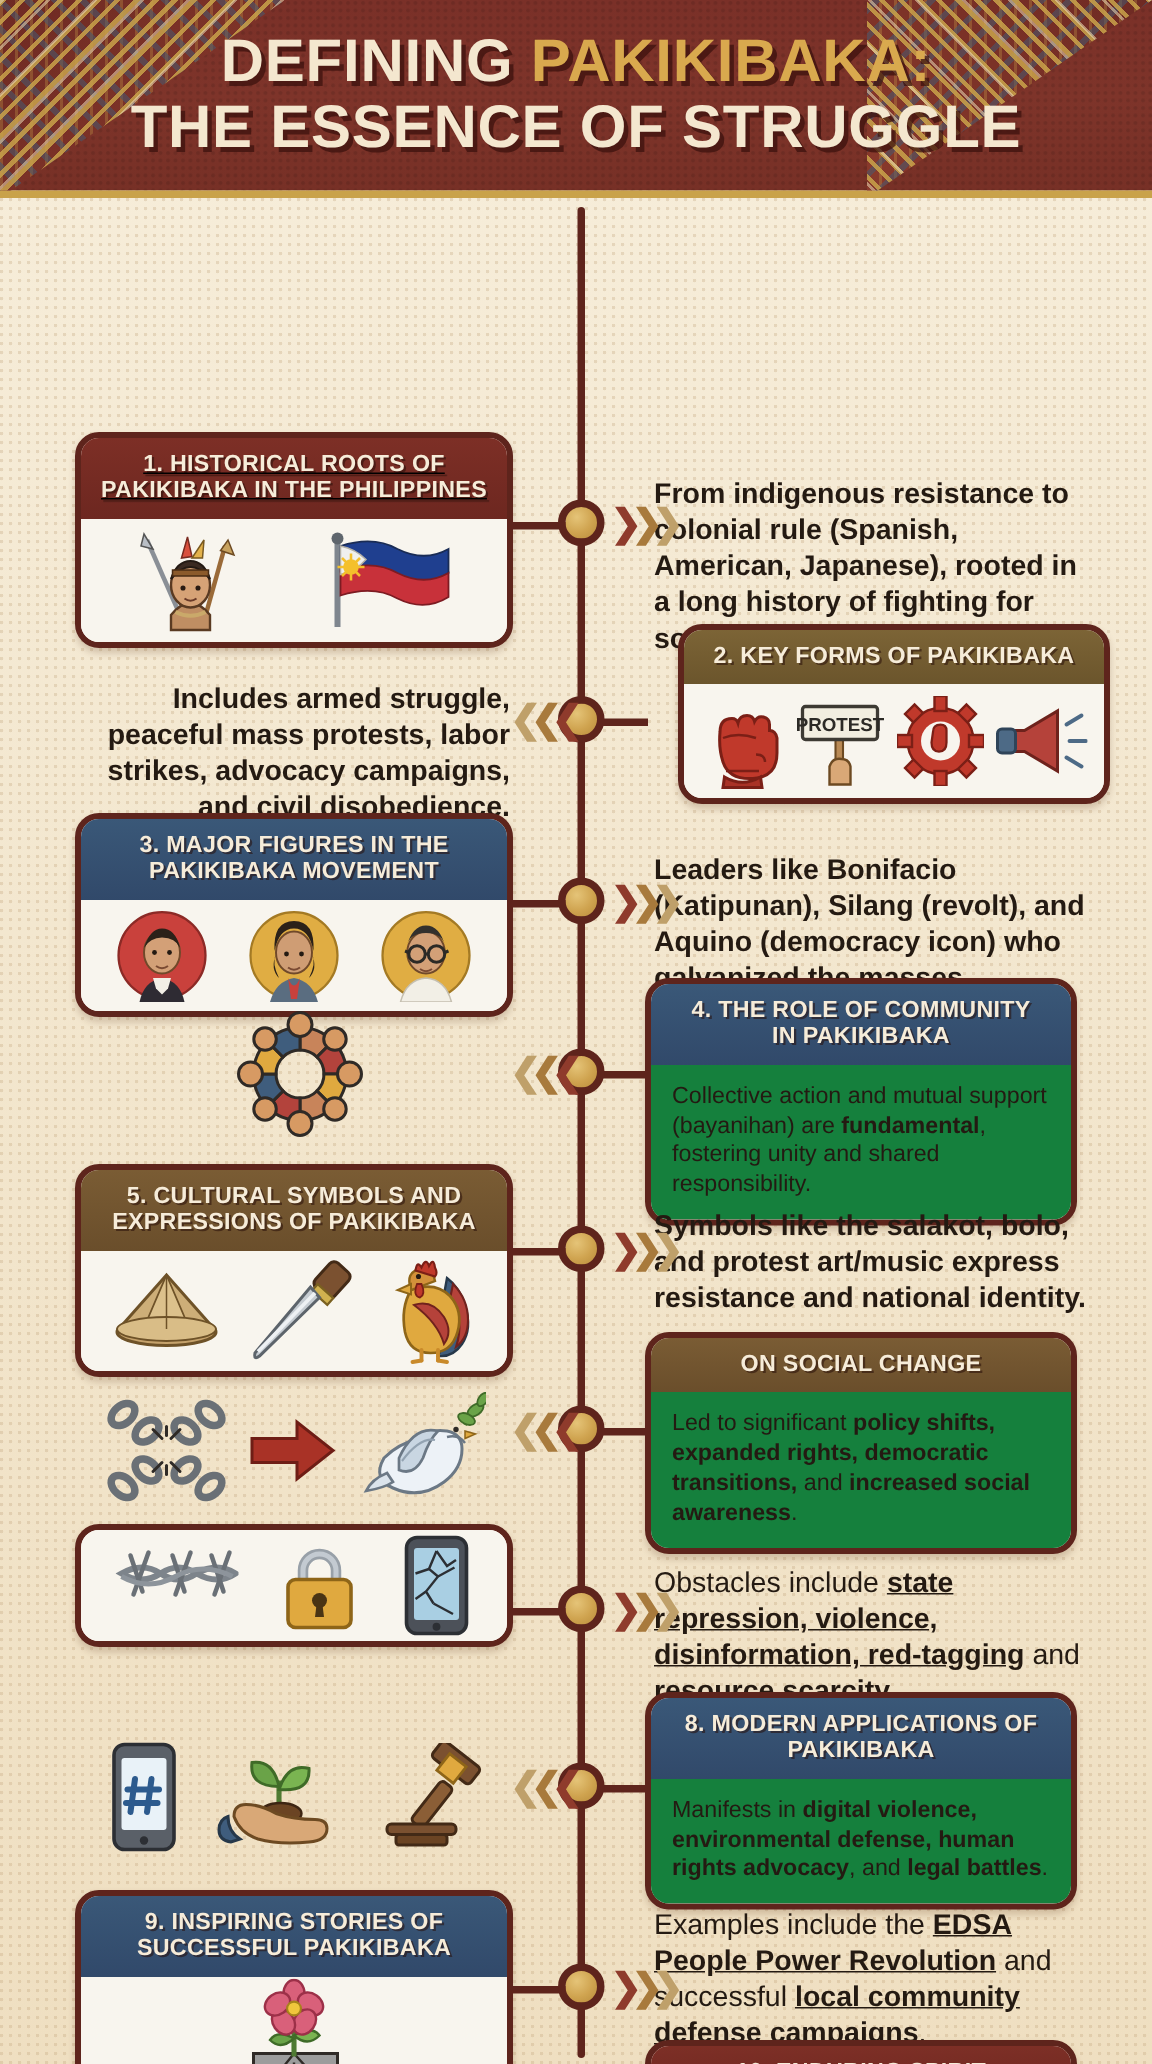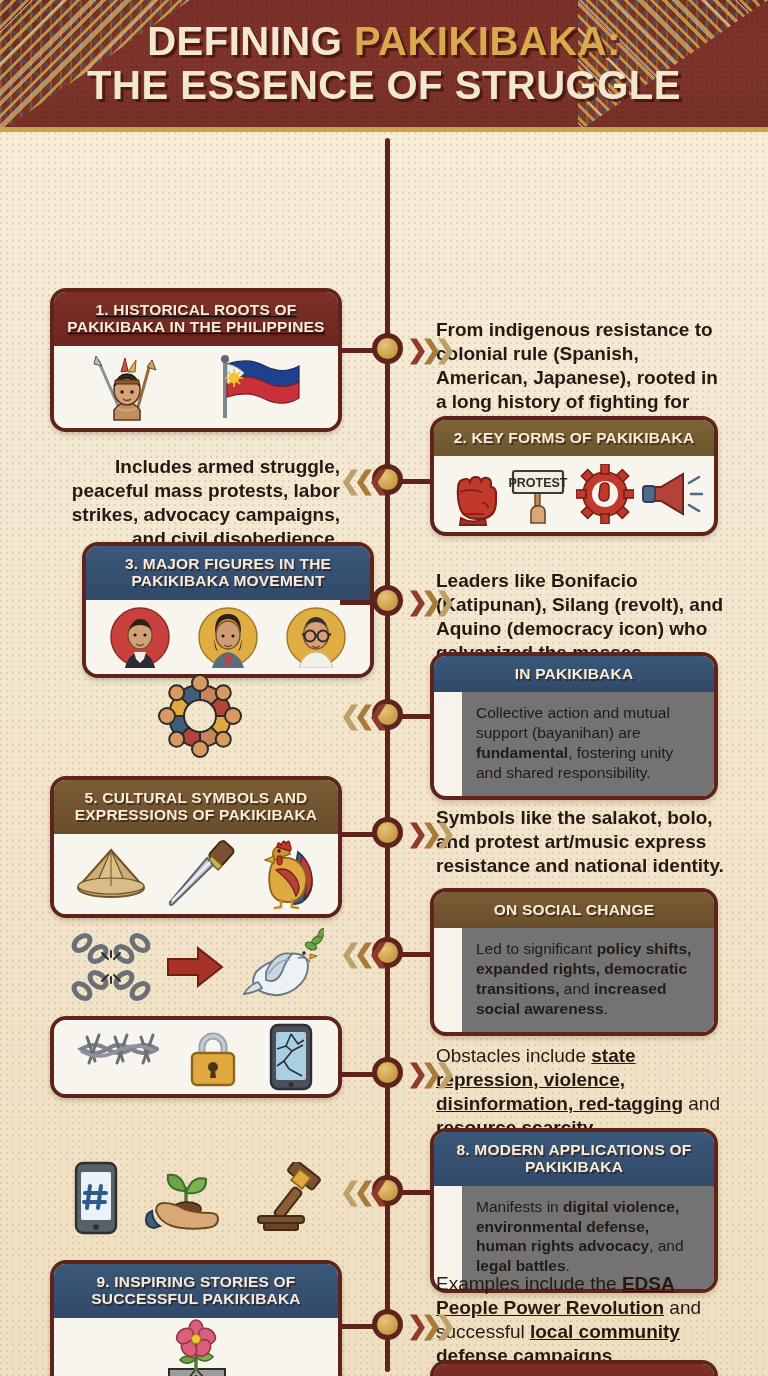--- a/index.html
+++ b/index.html
@@ -104,23 +104,23 @@
   .h-olive  { background: linear-gradient(180deg,#7c6436 0%,#6b552c 100%); }
   .h-navy   { background: linear-gradient(180deg,#3a5878 0%,#31496a 100%); }
   .h-brown  { background: linear-gradient(180deg,#7a5c34 0%,#6a4e2b 100%); }
 
   .card-body {
     background: #f8f5ee;
     display: flex; align-items: center; justify-content: space-around;
     padding: 8px 10px;
   }
   .card-text {
-    background: #737373;
+    background: #15803d;
     padding: 11px 14px 13px;
-    font-size: 15.5px; line-height: 1.28; color: #241a12; margin-left: 28px;
+    font-size: 15.5px; line-height: 1.28; color: #241a12;
   }
   .card-text b { font-weight: bold; }
 
   
   .side-text {
     position: absolute;
     font-size: 19px; line-height: 1.27; color: #241a12;
   }
   .side-text b { font-weight: bold; text-decoration: underline; }
   .side-text.rightcol { text-align: left; }
@@ -210,25 +210,25 @@
     </div>
 
     <div class="connector" style="left:388px;top:347px;width:44px;"></div>
     <div class="node" style="top:332px;"></div>
     <div class="chev rtl" style="left:340px;top:336px;">
         <span>❮</span>
         <span>❮</span>
         <span>❮</span>
       </div>
 
-    <div class="card" style="left:430px;top:284px;width:288px;">
+    <div class="card" style="left:452px;top:284px;width:288px;">
       <div class="card-head h-olive">
         <div>2. KEY FORMS OF PAKIKIBAKA</div>
       </div>
-      <div class="card-body" style="height:76px;gap:4px;border-radius:17px;">
+      <div class="card-body" style="height:76px;gap:4px;">
         <span>
           <svg width="54" height="64" viewBox="0 0 54 64">
             <path d="M12 26 q0-9 8-9 q3 0 4 3 q1-5 6-5 q4 0 5 4 q2-4 6-3 q4 1 4 5 v4 q4 0 5 5 v10 q0 16-16 17 q-16 1-20-11 q-3-9 -2-20z" fill="#c0392b" stroke="#7b1f16" stroke-width="2"></path>
             <path d="M14 30 q10-4 22 0" stroke="#7b1f16" stroke-width="1.6" fill="none"></path>
             <path d="M36 41 q6 0 6 5" stroke="#7b1f16" stroke-width="1.6" fill="none"></path>
             <path d="M16 52 h22" stroke="#7b1f16" stroke-width="1.6" fill="none"></path>
             <path d="M15 56 q12 7 24 0 l1 7 h-26z" fill="#a93226" stroke="#7b1f16" stroke-width="2"></path>
           </svg>
         </span>
         <span>
@@ -276,21 +276,21 @@
     </div>
 
     <div class="connector" style="left:340px;top:468px;width:48px;"></div>
     <div class="node" style="top:453px;"></div>
     <div class="chev" style="left:407px;top:457px;">
         <span>❯</span>
         <span>❯</span>
         <span>❯</span>
       </div>
 
-    <div class="card" style="left:50px;top:410px;width:292px;margin-left:32px;">
+    <div class="card" style="left:50px;top:410px;width:292px;">
       <div class="card-head h-navy">
         <div>3. MAJOR FIGURES IN THE</div>
         <div>PAKIKIBAKA MOVEMENT</div>
       </div>
       <div class="card-body" style="height:74px;">
         <span>
           <svg width="62" height="62" viewBox="0 0 62 62">
             <circle cx="31" cy="31" r="29" fill="#c9413c" stroke="#8c2a26" stroke-width="1.5"></circle>
             <path d="M16 62 q3-14 15-16 q12 2 15 16z" fill="#2e2b33"></path>
             <path d="M25 46 h12 l-2 7 -4 4 -4-4z" fill="#f2efe6"></path>
@@ -341,20 +341,21 @@
     <div class="connector" style="left:388px;top:582px;width:44px;"></div>
     <div class="node" style="top:567px;"></div>
     <div class="chev rtl" style="left:340px;top:571px;">
         <span>❮</span>
         <span>❮</span>
         <span>❮</span>
       </div>
 
     <div class="card" style="left:430px;top:520px;width:288px;">
       <div class="card-head h-navy">
+        <div>4. THE ROLE OF COMMUNITY</div>
         <div>IN PAKIKIBAKA</div>
       </div>
       <div class="card-text">
         <span>Collective action and mutual support (bayanihan) are </span><b>fundamental</b><span>, fostering unity and shared responsibility.</span>
       </div>
     </div>
 
     <div class="icon-strip" style="left:130px;top:534px;width:140px;height:100px;">
       <span>
         <svg width="96" height="96" viewBox="0 0 96 96">

